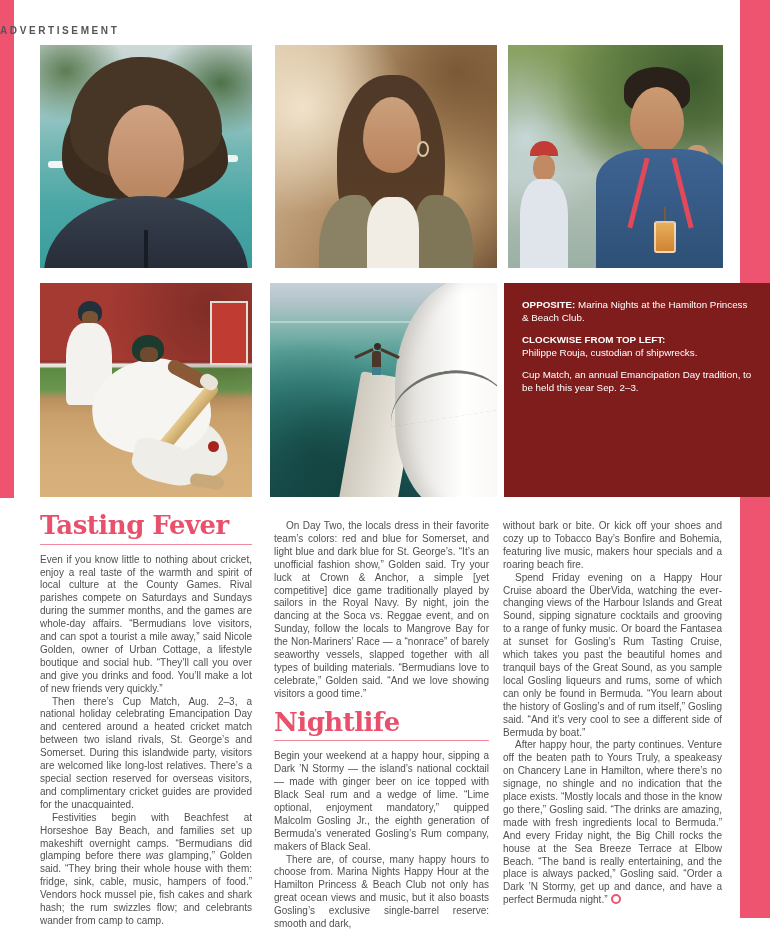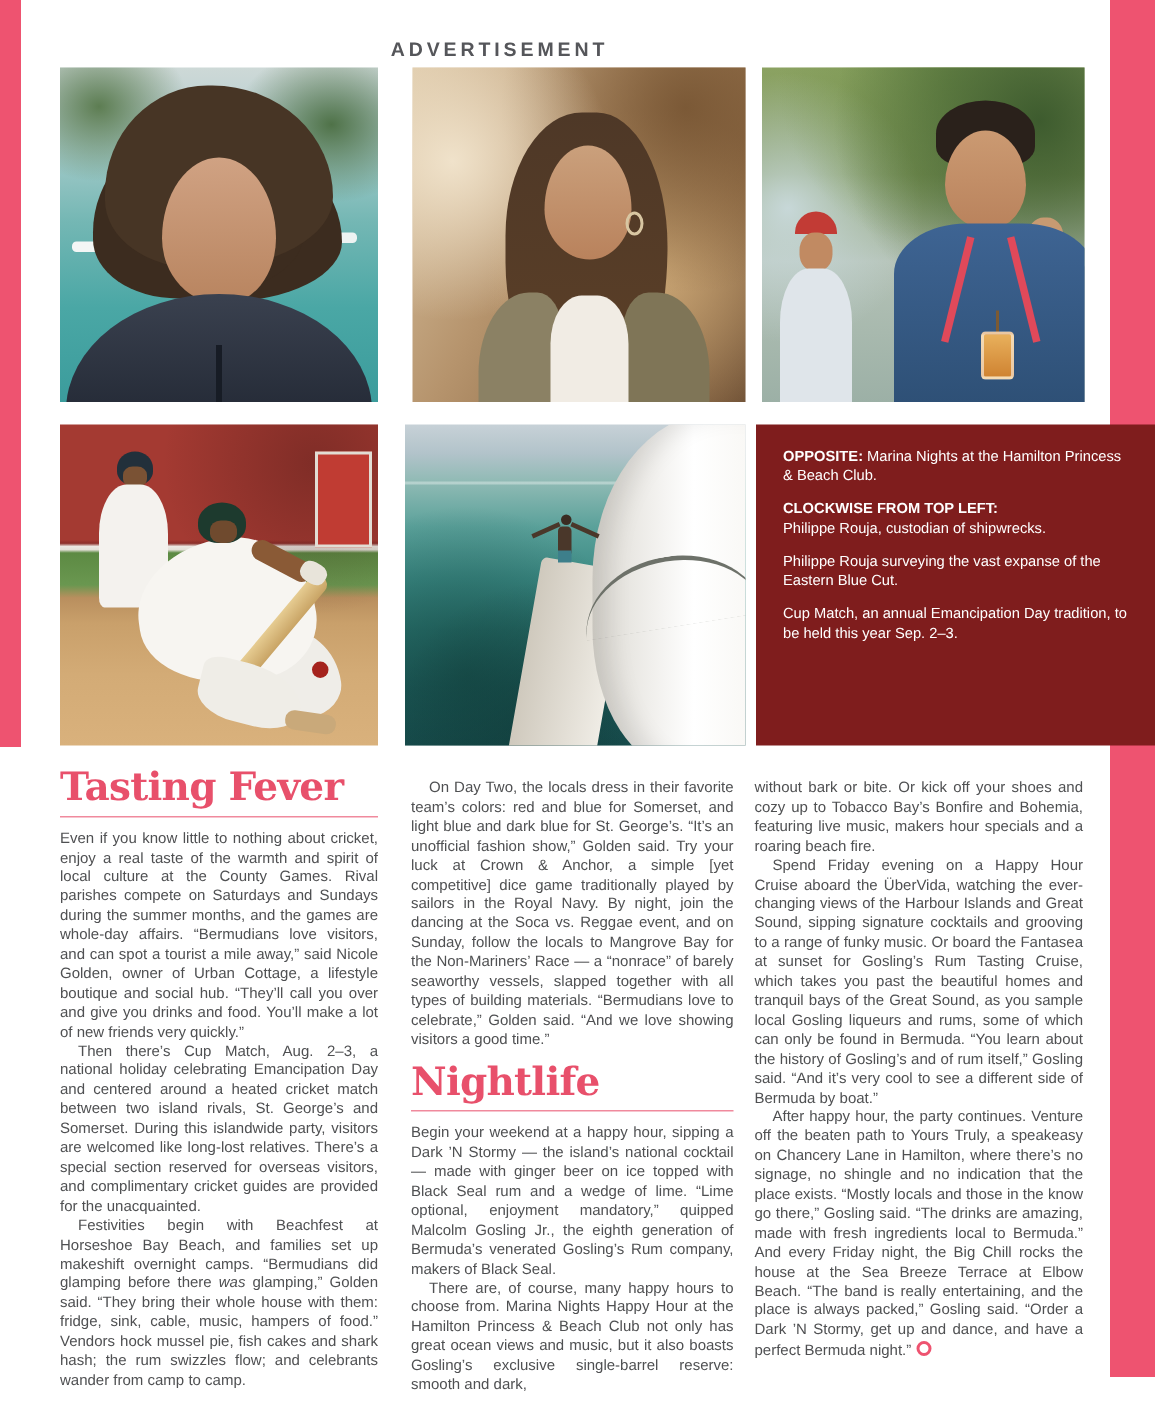--- a/index.html
+++ b/index.html
@@ -7,21 +7,21 @@
     width:770px;height:943px;position:relative;background:#ffffff;
     font-family:"Liberation Sans","DejaVu Sans",sans-serif;overflow:hidden;
   }
   .abs{position:absolute;}
 
   
   .strip-left{left:0;top:0;width:14px;height:498px;background:#ee5370;}
   .strip-right{left:740px;top:0;width:30px;height:918px;background:#ee5370;}
 
   
-  .adv{left:0;top:25px;width:666px;text-align:center;font-size:13px;
+  .adv{left:0;top:25px;width:666px;text-align:left;font-size:10px;
        letter-spacing:2.6px;color:#55565a;font-weight:600;}
 
   
   .photo{overflow:hidden;background:#ccc;margin:0;}
   .photo *{position:absolute;}
 
   
   .ph1{left:40px;top:45px;width:212px;height:223px;
        background:linear-gradient(180deg,#ced9d7 0%,#c0d3d4 10%,#a6cbca 24%,#74b7b4 46%,#4aa7a5 72%,#3b9c9c 100%);}
   .ph1 .tree-l{left:-34px;top:-24px;width:120px;height:100px;background:radial-gradient(closest-side,#5d7d52,rgba(93,125,82,0));}
@@ -210,21 +210,20 @@
   <div class="man-arm-r"></div>
   <div class="man-head"></div>
   <div class="man-body"></div>
   <div class="man-shorts"></div>
 </figure>
 
 <aside class="abs capbox">
   <p class="cap"><strong>OPPOSITE:</strong><span> Marina Nights at the Hamilton Princess &amp; Beach Club.</span></p>
   <p class="cap tight"><strong>CLOCKWISE FROM TOP LEFT:</strong></p>
   <p class="cap">Philippe Rouja, custodian of shipwrecks.</p>
-  <p class="cap">Philippe Rouja surveying the vast expanse of the Eastern Blue Cut.</p>
   <p class="cap">Cup Match, an annual Emancipation Day tradition, to be held this year Sep. 2–3.</p>
 </aside>
 
 <section class="abs col col1">
   <h2 class="headline">Tasting Fever</h2>
   <div class="rule"></div>
   <p class="body noindent">Even if you know little to nothing about cricket, enjoy a real taste of the warmth and spirit of local culture at the County Games. Rival parishes compete on Saturdays and Sundays during the summer months, and the games are whole-day affairs. “Bermudians love visitors, and can spot a tourist a mile away,” said Nicole Golden, owner of Urban Cottage, a lifestyle boutique and social hub. “They’ll call you over and give you drinks and food. You’ll make a lot of new friends very quickly.”</p>
   <p class="body">Then there’s Cup Match, Aug. 2–3, a national holiday celebrating Emancipation Day and centered around a heated cricket match between two island rivals, St. George’s and Somerset. During this islandwide party, visitors are welcomed like long-lost relatives. There’s a special section reserved for overseas visitors, and complimentary cricket guides are provided for the unacquainted.</p>
   <p class="body"><span>Festivities begin with Beachfest at Horseshoe Bay Beach, and families set up makeshift overnight camps. “Bermudians did glamping before there </span><span class="it">was</span><span> glamping,” Golden said. “They bring their whole house with them: fridge, sink, cable, music, hampers of food.” Vendors hock mussel pie, fish cakes and shark hash; the rum swizzles flow; and celebrants wander from camp to camp.</span></p>
 </section>

